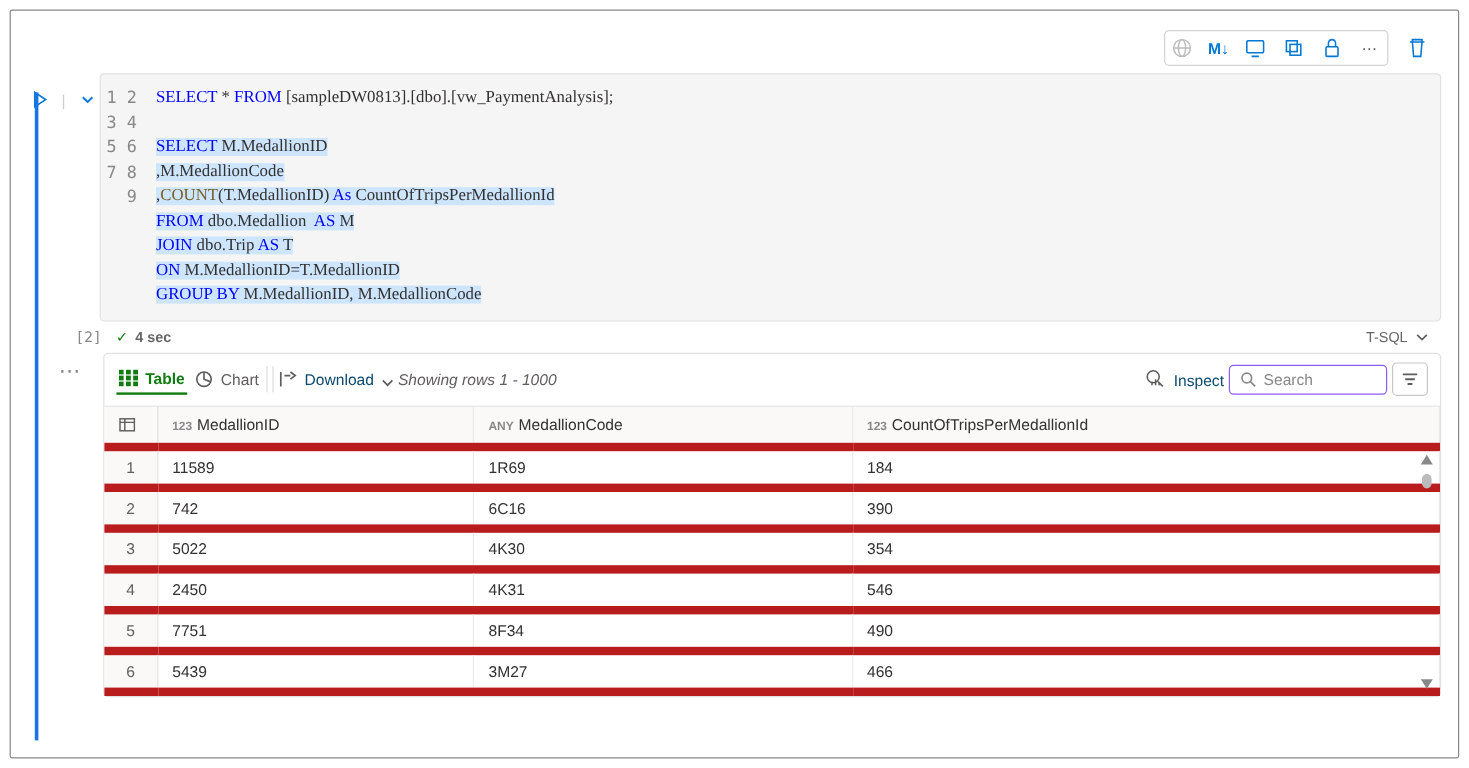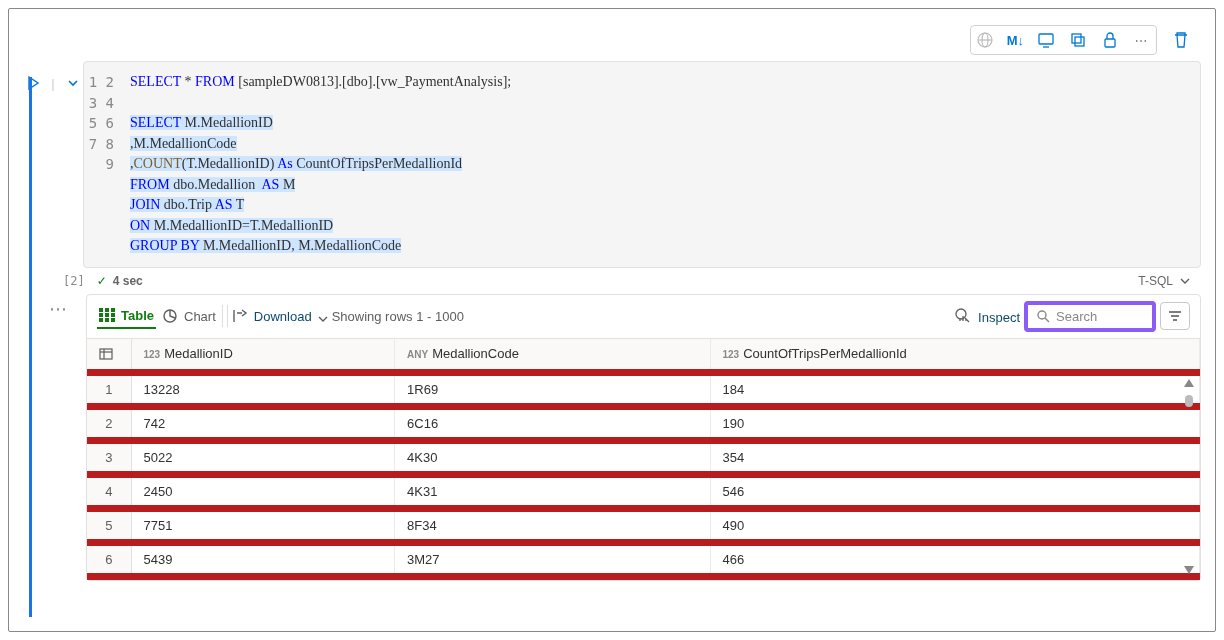--- a/index.html
+++ b/index.html
@@ -30,21 +30,21 @@
   .messages-row { display: flex; align-items: center; gap: 10px; padding: 18px 0 18px 8px; }
   .results-panel { border: 1px solid #e1e1e1; border-radius: 4px; }
   .toolbar { display: flex; align-items: center; padding: 6px 10px; gap: 4px; border-bottom: 1px solid #e1e1e1; height: 44px; }
   .tab { display: flex; align-items: center; gap: 6px; padding: 4px 2px; cursor: pointer; color: #605e5c; }
   .tab.active { color: #107c10; border-bottom: 2px solid #107c10; font-weight: 600; }
   .dropdown { border: 1px solid #c8c8c8; border-radius: 4px; padding: 4px 24px 4px 10px; position: relative; min-width: 130px; color: #323130; }
   .dropdown::after { content: ""; position: absolute; right: 8px; top: 9px; border-left: 4px solid transparent; border-right: 4px solid transparent; border-top: 5px solid #605e5c; }
   .save-btn { border: 2px solid #d10000; border-radius: 4px; padding: 6px 14px; display: flex; align-items: center; gap: 8px; font-weight: 600; color: #323130; }
   .vdiv { width: 1px; height: 22px; background: #ddd; }
   .tool-item { display: flex; align-items: flex-end; gap: 6px; color: #0c4a6e; }
-  .search-box { border: 4px solid #8b5cf6; border-radius: 4px; padding: 4px 8px; display: flex; align-items: center; gap: 6px; color: #888; width: 132px; }
+  .search-box { border: 1px solid #8b5cf6; border-radius: 4px; padding: 4px 8px; display: flex; align-items: center; gap: 6px; color: #888; width: 132px; }
   .filter-btn { border: 1px solid #c8c8c8; border-radius: 4px; width: 30px; height: 28px; display: flex; align-items: center; justify-content: center; }
   table { width: 100%; border-collapse: collapse; }
   th, td { text-align: left; padding: 6px 12px; border-bottom: 7px solid #b91c1c; border-right: 1px solid #edebe9; font-size: 13px; }
   th { background: #faf9f8; font-weight: 400; color: #323130; height: 34px; }
   th .coltype { font-size: 10px; color: #888; margin-right: 4px; font-weight: 600; }
   .rownum { width: 44px; text-align: center; color: #605e5c; background: #faf9f8; }
   th:first-child, td.rownum { border-right: 1px solid #e1e1e1; }
   .table-wrap { position: relative; }
   .scroll-affordance { position: absolute; right: 6px; top: 40px; bottom: 6px; width: 10px; }
   .scroll-up { width: 0; height: 0; border-left: 5px solid transparent; border-right: 5px solid transparent; border-bottom: 8px solid #888; position: absolute; top: 0; }
@@ -187,21 +187,21 @@
               <div class="tool-item">
                 <svg width="16" height="16" viewBox="0 0 16 16" fill="none" stroke="#605e5c" stroke-width="1.4">
                     <line x1="2" y1="2" x2="2" y2="14"></line>
                     <path d="M5 5 L10 5 M10 2 L14 5 L10 8"></path>
                   </svg>
                 <span>Download</span>
                 <svg width="10" height="10" viewBox="0 0 10 10" fill="none" stroke="#605e5c" stroke-width="1.4">
                     <path d="M1 3 L5 7 L9 3"></path>
                   </svg>
               </div>
-              <span style="color:#605e5c;">Showing rows 1 - 1000</span>
+              <span style="color:#605e5c;font-style:italic;">Showing rows 1 - 1000</span>
               <div style="flex:1"></div>
               <div class="tool-item">
                 <svg width="18" height="18" viewBox="0 0 18 18" fill="none" stroke="#605e5c" stroke-width="1.3">
                     <circle cx="7" cy="7" r="5"></circle>
                     <line x1="11" y1="11" x2="15" y2="15"></line>
                     <path d="M6 14 L6 11 M9 14 L9 9 M12 14 L12 12"></path>
                   </svg>
                 <span>Inspect</span>
               </div>
               <div class="search-box">
@@ -232,29 +232,29 @@
                         </svg>
                     </th>
                     <th><span class="coltype">123</span><span>MedallionID</span></th>
                     <th><span class="coltype">ANY</span><span>MedallionCode</span></th>
                     <th style="width:44%;margin-left:12px;"><span class="coltype">123</span><span>CountOfTripsPerMedallionId</span></th>
                   </tr>
                 </thead>
                 <tbody id="tbody">
                     <tr>
                       <td class="rownum">1</td>
-                      <td>13228</td>
+                      <td>11589</td>
                       <td>1R69</td>
                       <td>184</td>
                     </tr>
                     <tr>
                       <td class="rownum">2</td>
                       <td>742</td>
                       <td>6C16</td>
-                      <td>190</td>
+                      <td>390</td>
                     </tr>
                     <tr>
                       <td class="rownum">3</td>
                       <td>5022</td>
                       <td>4K30</td>
                       <td>354</td>
                     </tr>
                     <tr>
                       <td class="rownum">4</td>
                       <td>2450</td>

